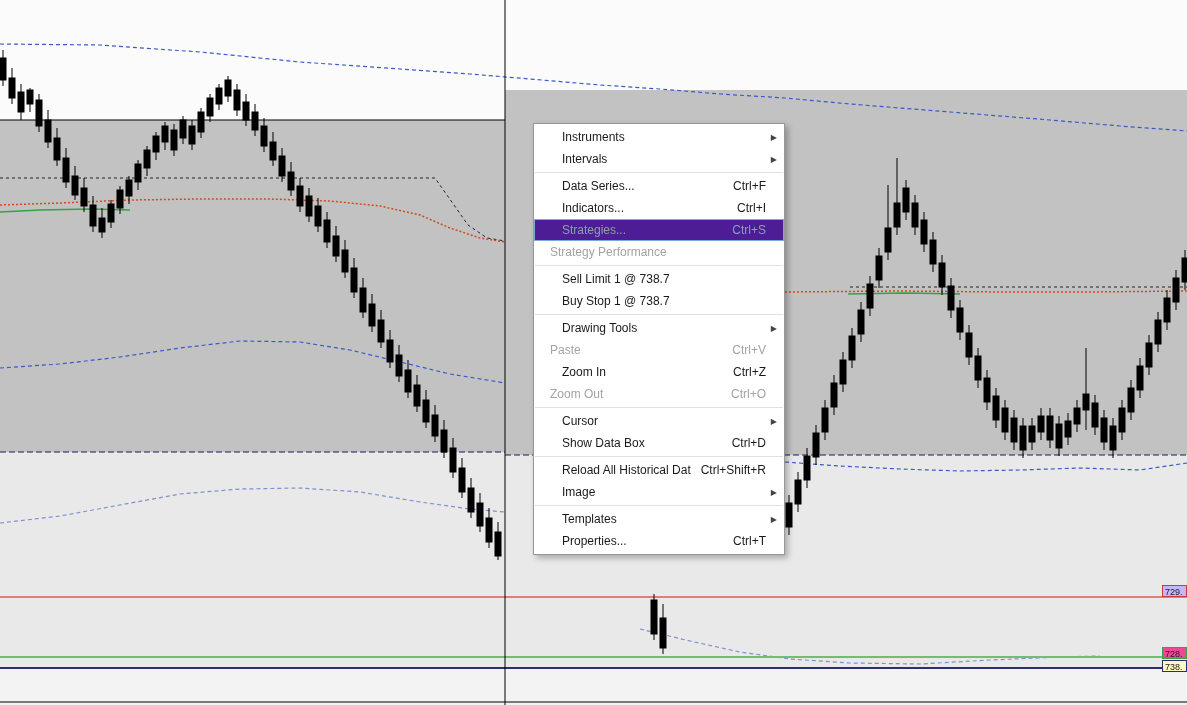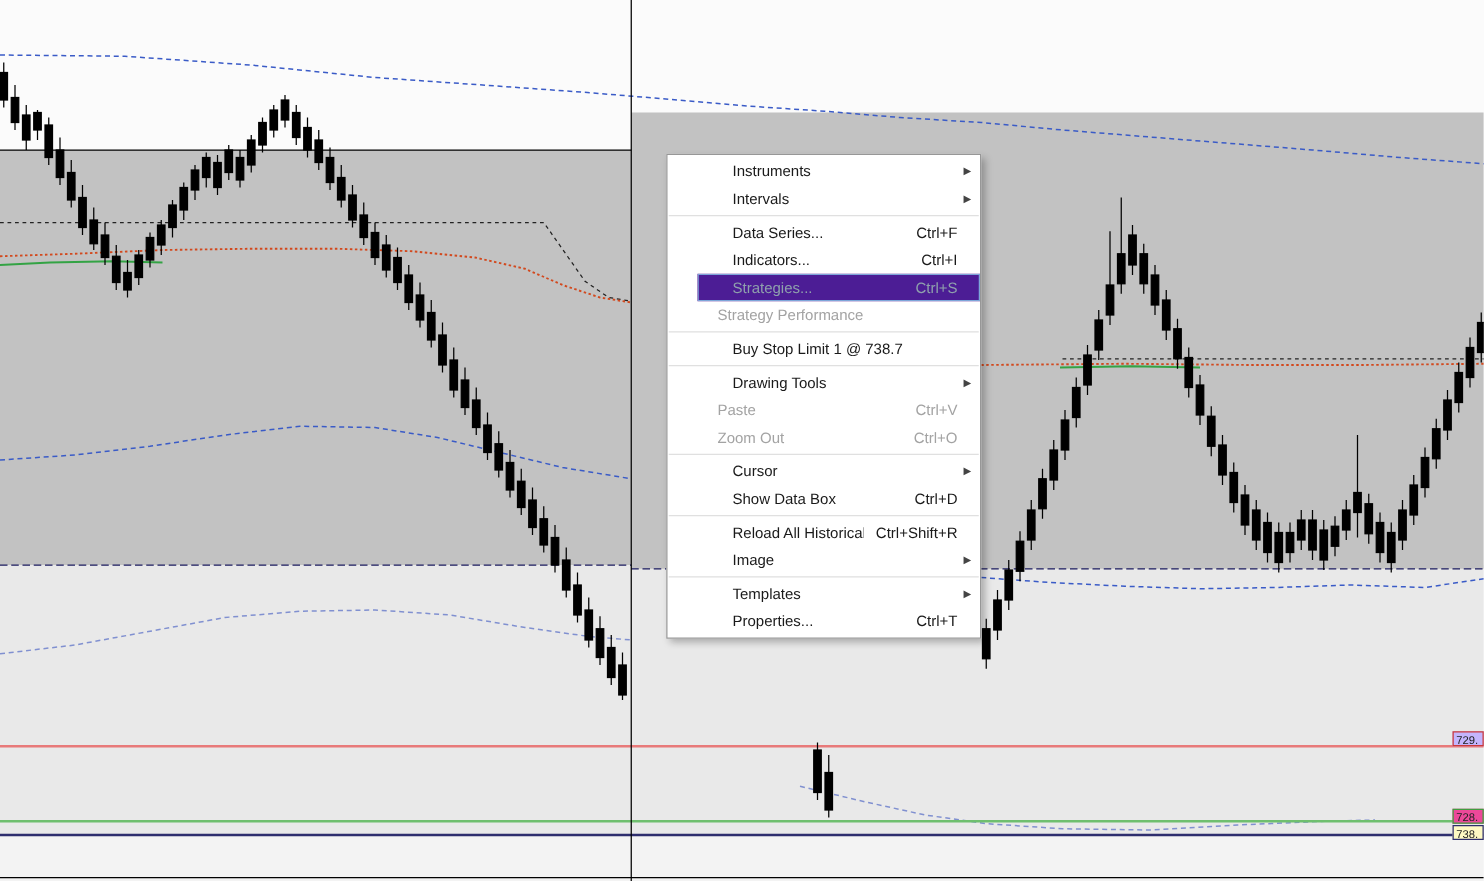--- a/index.html
+++ b/index.html
@@ -11,21 +11,21 @@
   #chart{position:absolute;left:0;top:0;z-index:1;}
   
   #menu{
     position:absolute;left:533px;top:123px;width:252px;z-index:10;
     background:#ffffff;border:1px solid #979797;
     box-shadow:3px 3px 6px rgba(0,0,0,0.28);
     padding:2px 0;box-sizing:border-box;
     font-size:12px;color:#1a1a1a;cursor:default;
   }
   .mi{position:relative;height:22px;display:flex;align-items:center;
-      padding:0 8px 0 28px;white-space:nowrap;box-sizing:border-box;margin-left:24px;}
+      padding:0 8px 0 28px;white-space:nowrap;box-sizing:border-box;}
   .mi .lbl{flex:1;overflow:hidden;}
   .mi .sc{margin-left:10px;padding-right:10px;text-align:center;}
   .mi .arrow{position:absolute;right:7px;top:50%;transform:translateY(-50%);
              font-size:8px;color:#444;}
   .mi.disabled{color:#a3a3a3;padding-left:16px;}
   .mi.hl{background:#4c1d95;box-shadow:inset 0 0 0 1px #7da6d9;color:#8fa0ad;}
   .sep{height:1px;background:#e0e0e0;margin:2px 1px;}
   
   .plabel{
     position:absolute;right:0;width:25px;height:12px;z-index:5;
@@ -494,30 +494,37 @@
     </div>
     <div class="mi hl">
       <span class="lbl">Strategies...</span>
       <span class="sc">Ctrl+S</span>
     </div>
     <div class="mi disabled">
       <span class="lbl">Strategy Performance</span>
     </div>
     <div class="sep"></div>
     <div class="mi">
-      <span class="lbl">Buy Stop Limit 1 @ 738.7</span>
+      <span class="lbl">Sell Limit 1 @ 738.7</span>
+    </div>
+    <div class="mi">
+      <span class="lbl">Buy Stop 1 @ 738.7</span>
     </div>
     <div class="sep"></div>
     <div class="mi">
       <span class="lbl">Drawing Tools</span>
       <span class="arrow">▶</span>
     </div>
     <div class="mi disabled">
       <span class="lbl">Paste</span>
       <span class="sc">Ctrl+V</span>
+    </div>
+    <div class="mi">
+      <span class="lbl">Zoom In</span>
+      <span class="sc">Ctrl+Z</span>
     </div>
     <div class="mi disabled">
       <span class="lbl">Zoom Out</span>
       <span class="sc">Ctrl+O</span>
     </div>
     <div class="sep"></div>
     <div class="mi">
       <span class="lbl">Cursor</span>
       <span class="arrow">▶</span>
     </div>

